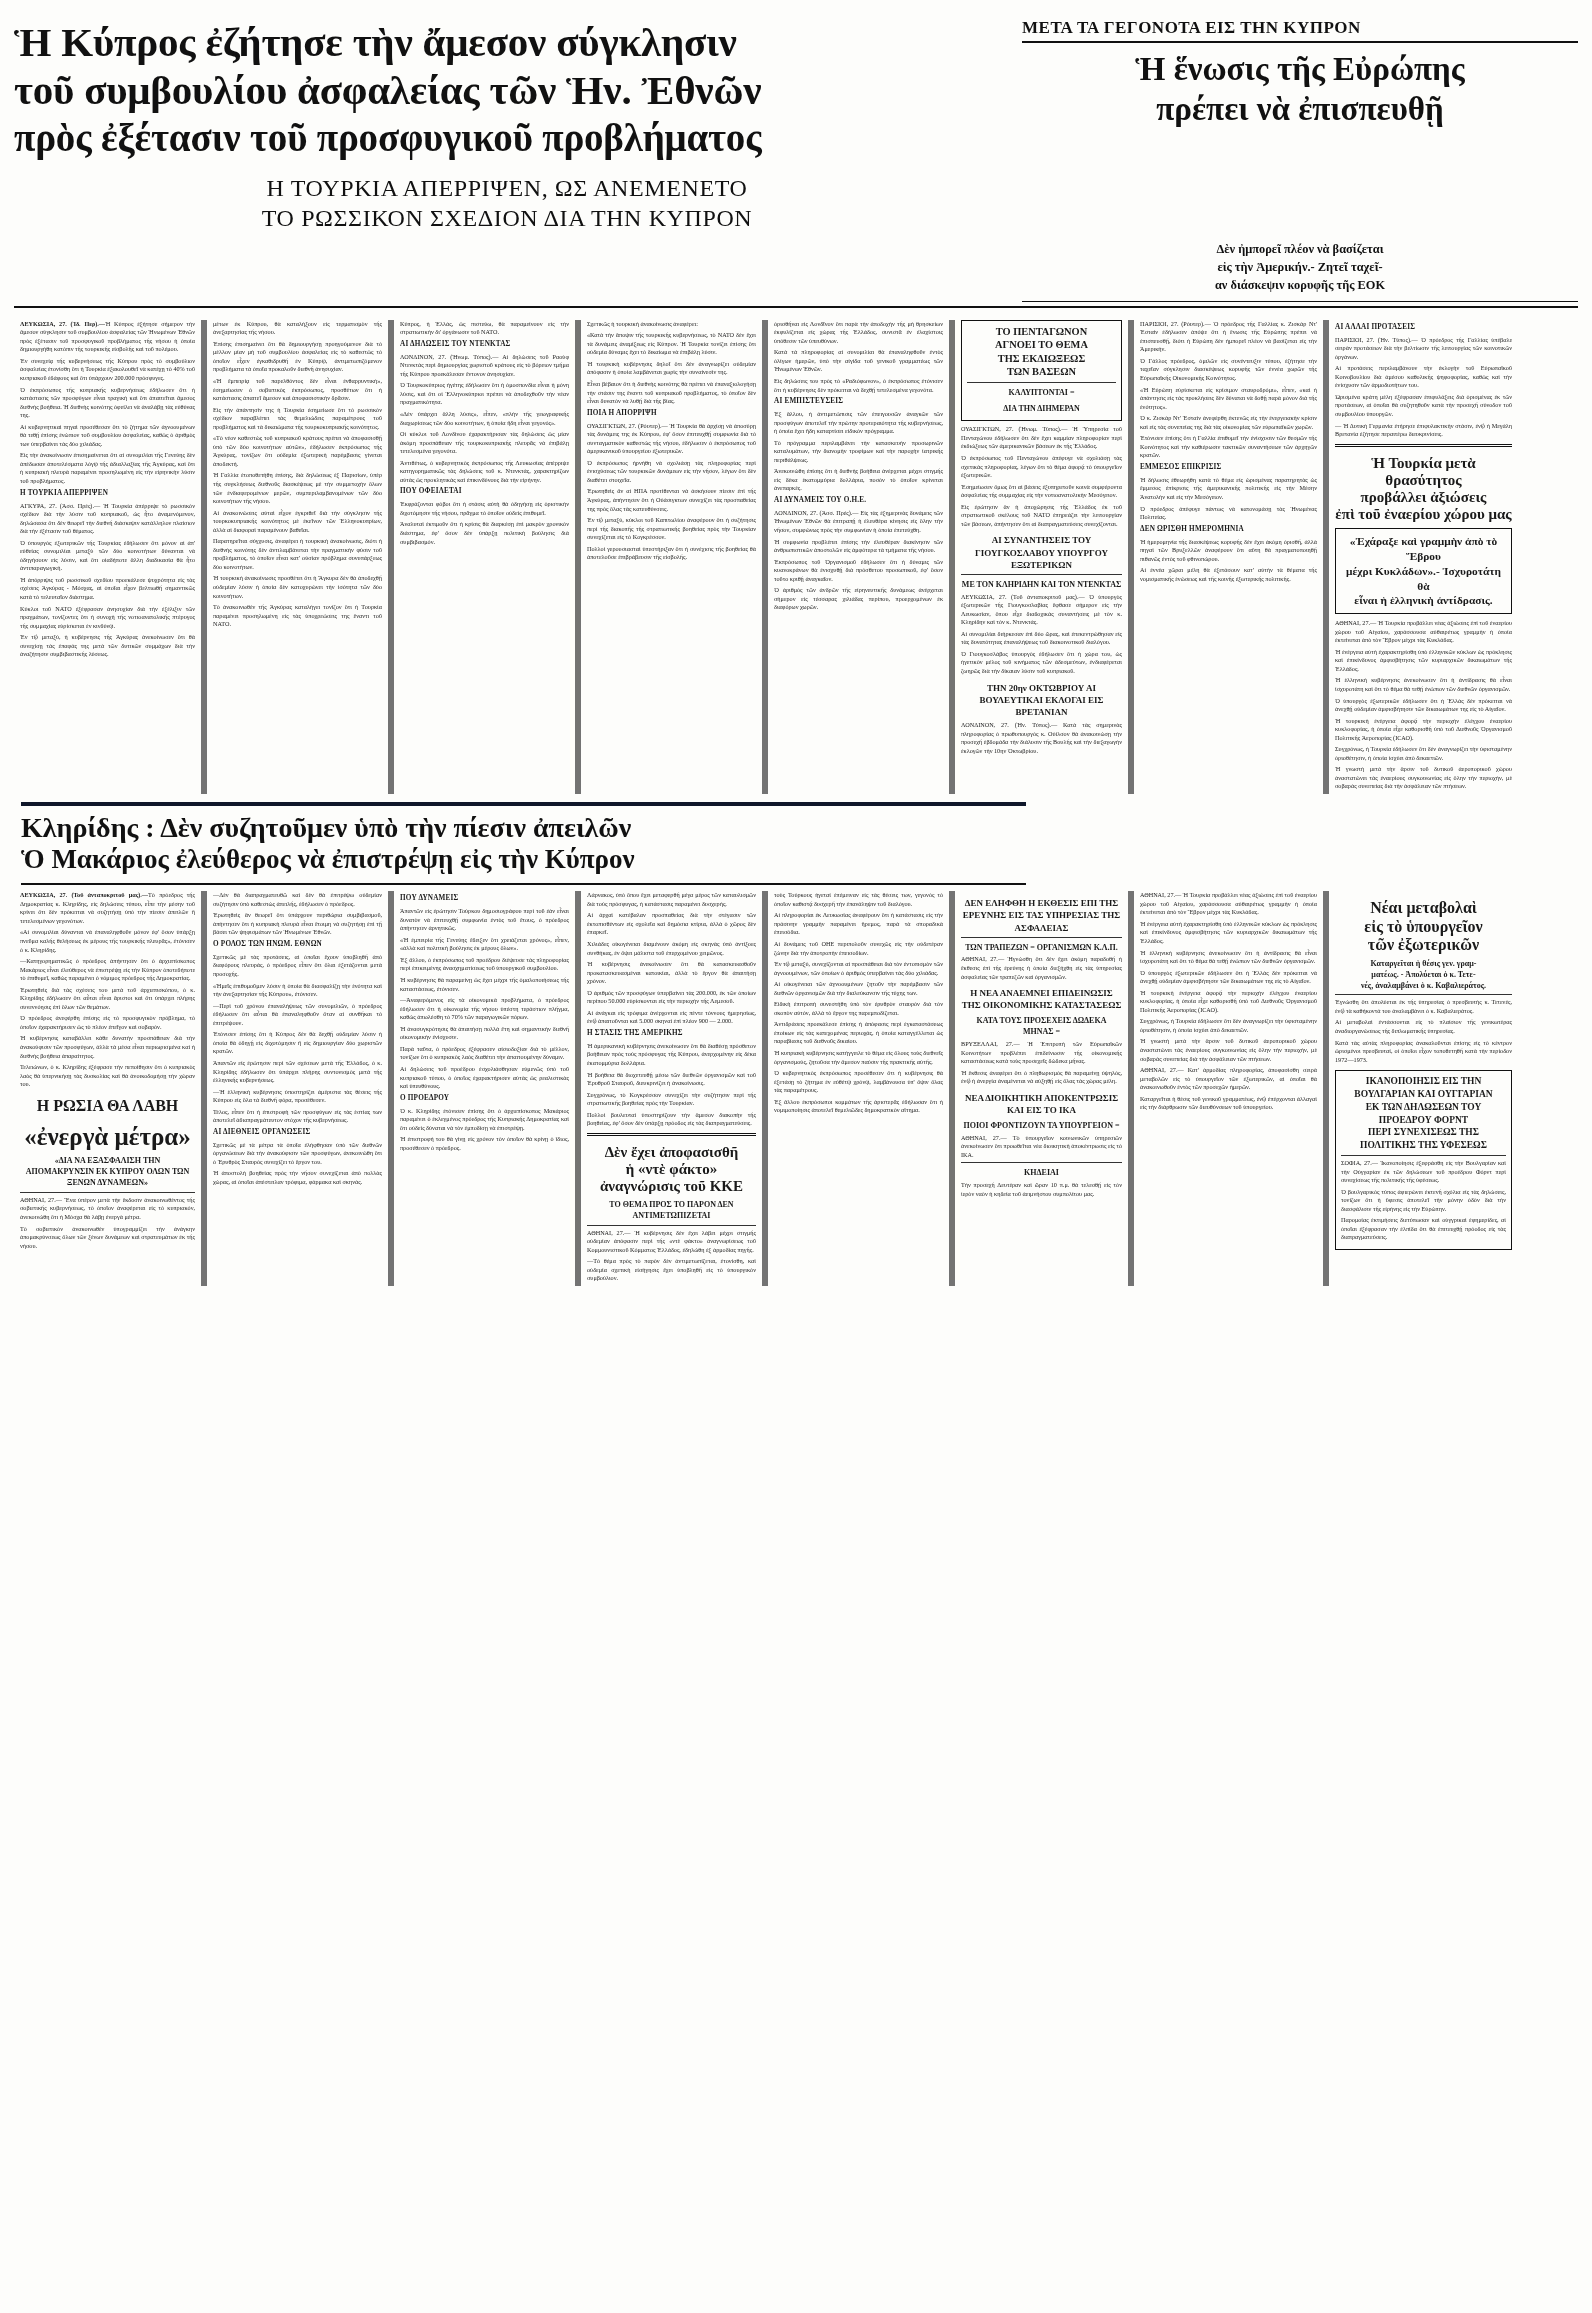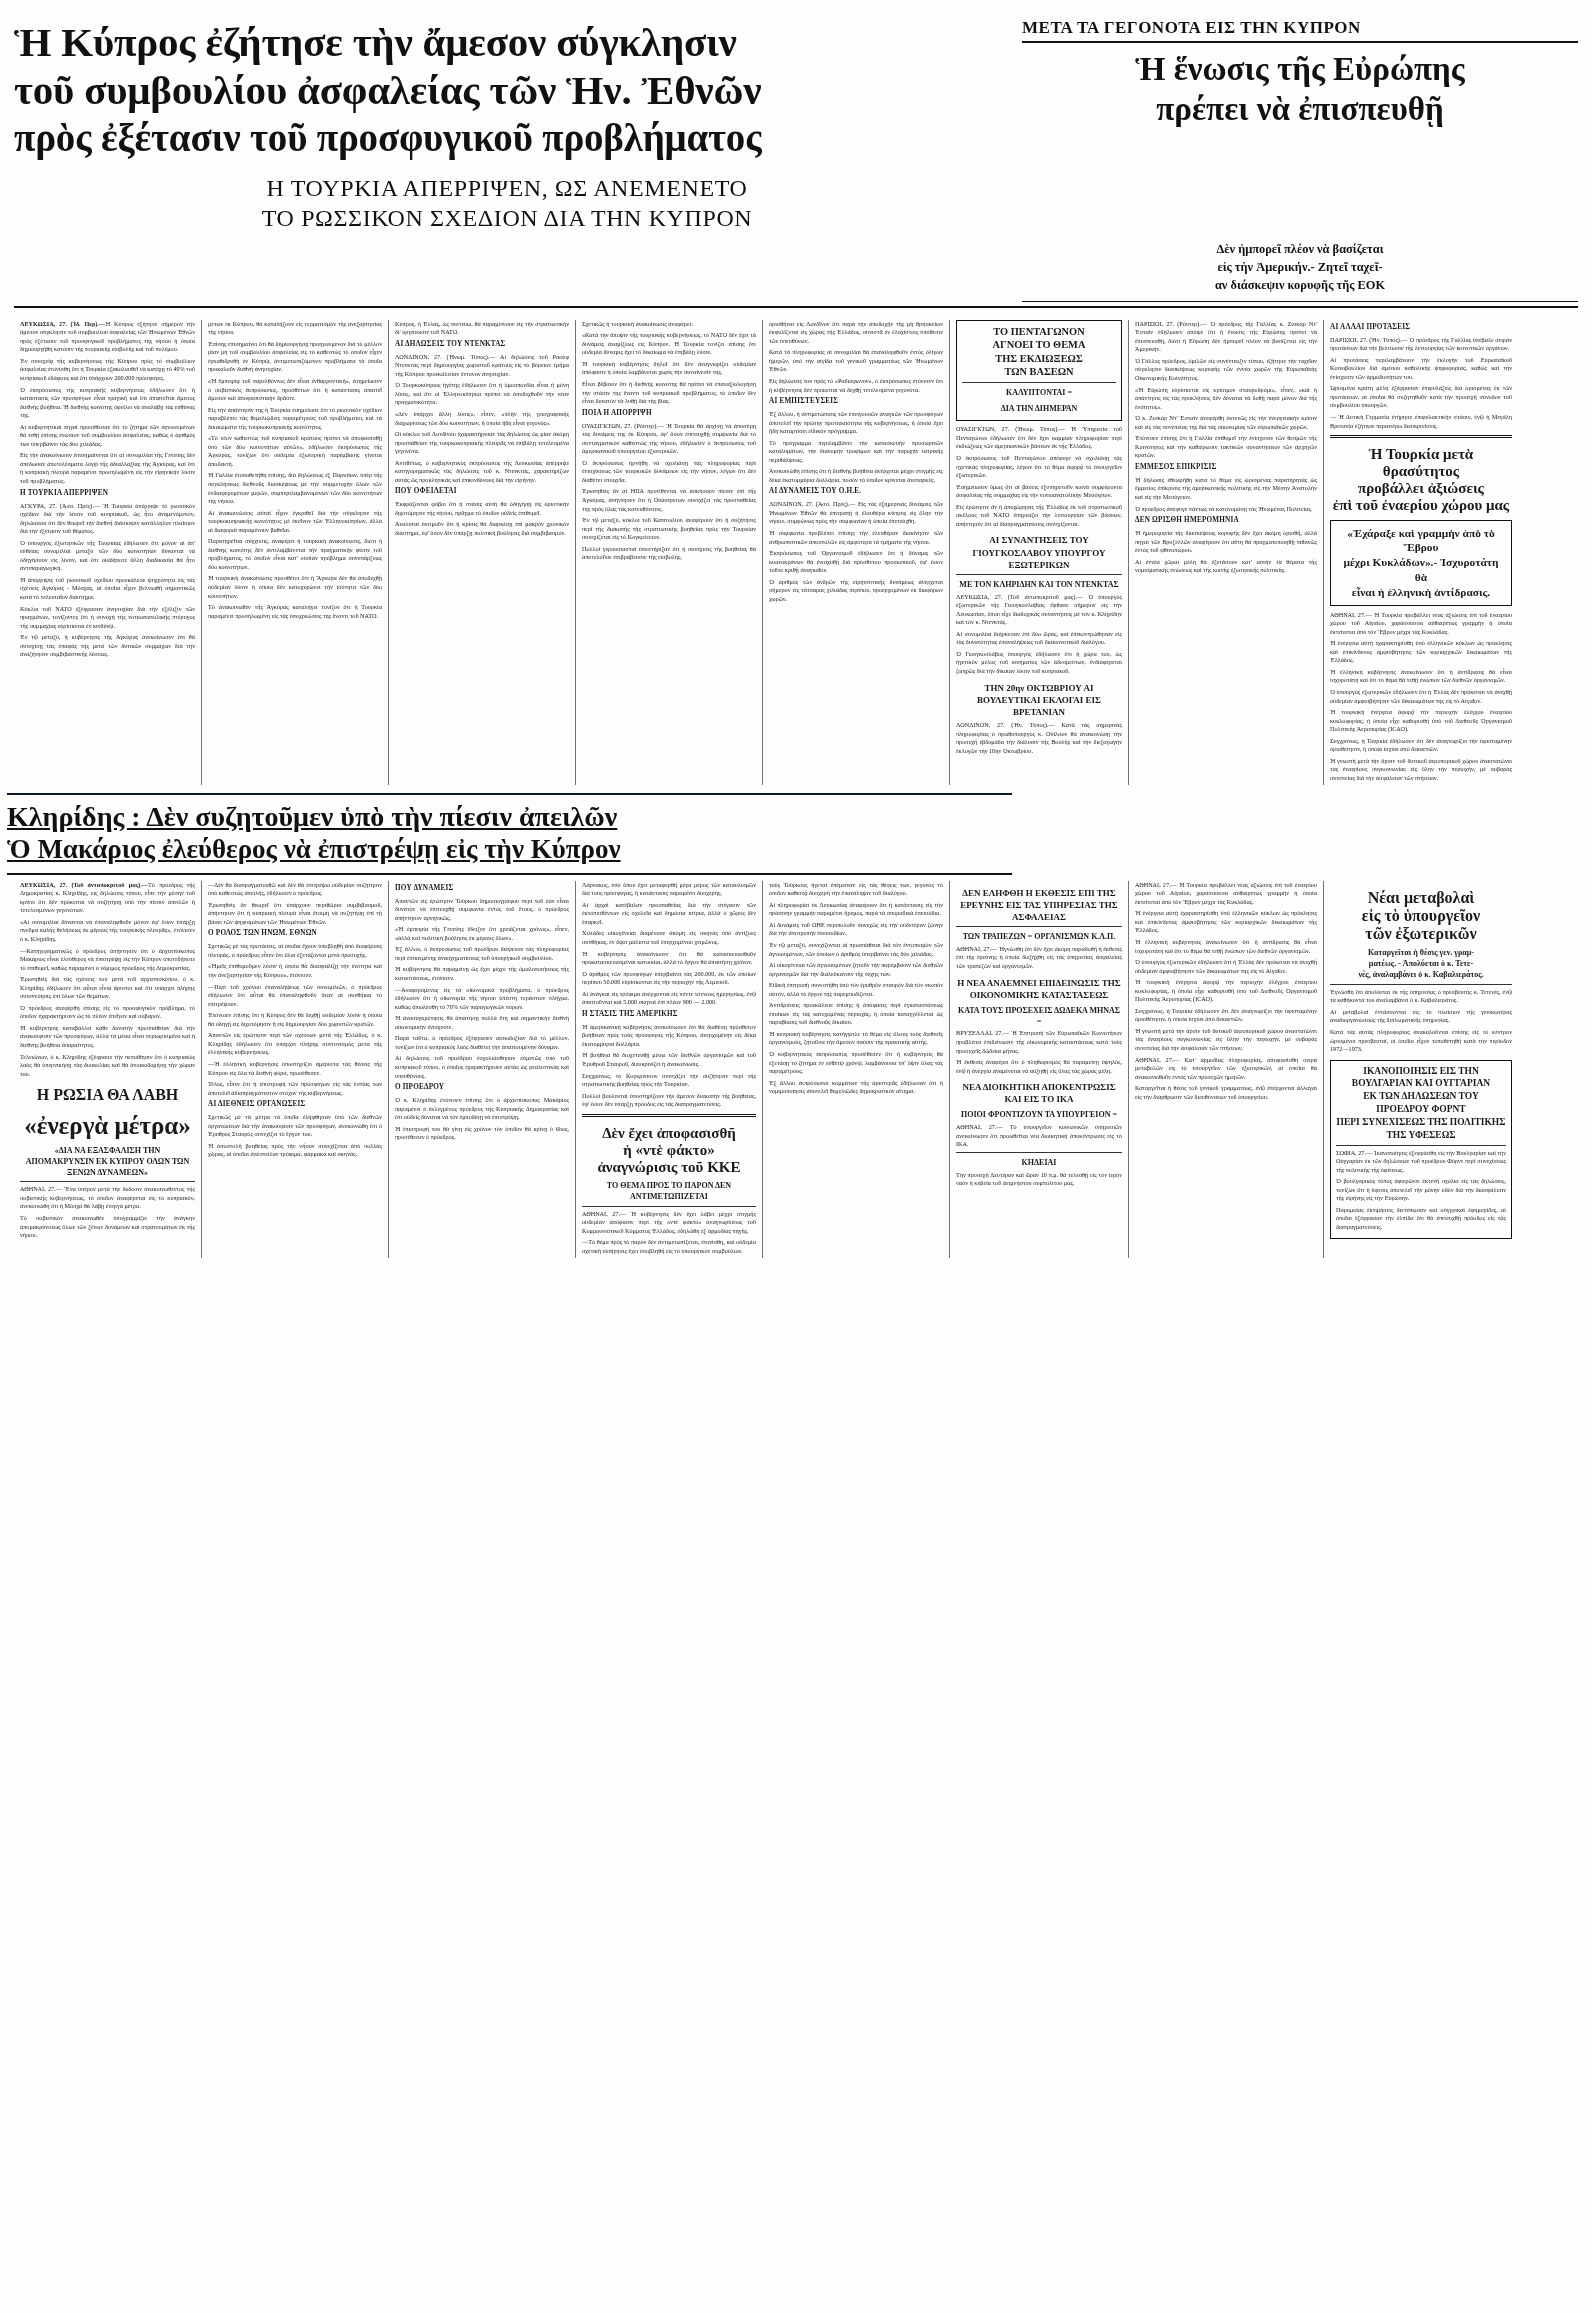--- a/index.html
+++ b/index.html
@@ -121,45 +121,44 @@
   .colB { width: 187px; }
   .colC { width: 187px; }
   .colD { width: 187px; }
   .colE { width: 187px; }
   .colF { width: 179px; }
   .colG { width: 195px; }
   .colH { width: 195px; }
   .col {
     box-sizing: border-box;
     padding: 0 6px;
-    border-left: 1px solid #737373;
+    border-left: 6px solid #737373;
   }
   .col:first-child { border-left: none; }
 
   
   .boxed {
     border: 1px solid #111;
     padding: 4px 5px;
   }
   .boxhead {
     font-size: 10.4px;
     font-weight: bold;
     text-align: center;
     line-height: 1.3;
     margin-bottom: 3px;
   }
 
   
   .banner {
-    margin: 8px 14px 0 7px;
-    border-top: 2px solid #0f172a;
+    margin: 8px 14px 0 21px;
+    border-top: 4px solid #0f172a;
     border-bottom: 2px solid #111;
     padding: 6px 0 8px 0;
     width: 1005px;
-    text-decoration: underline;
   }
   .banner .b1 {
     font-size: 28px;
     font-weight: bold;
     line-height: 1.15;
   }
   .banner .b2 {
     font-size: 27px;
     font-weight: bold;
     line-height: 1.15;

